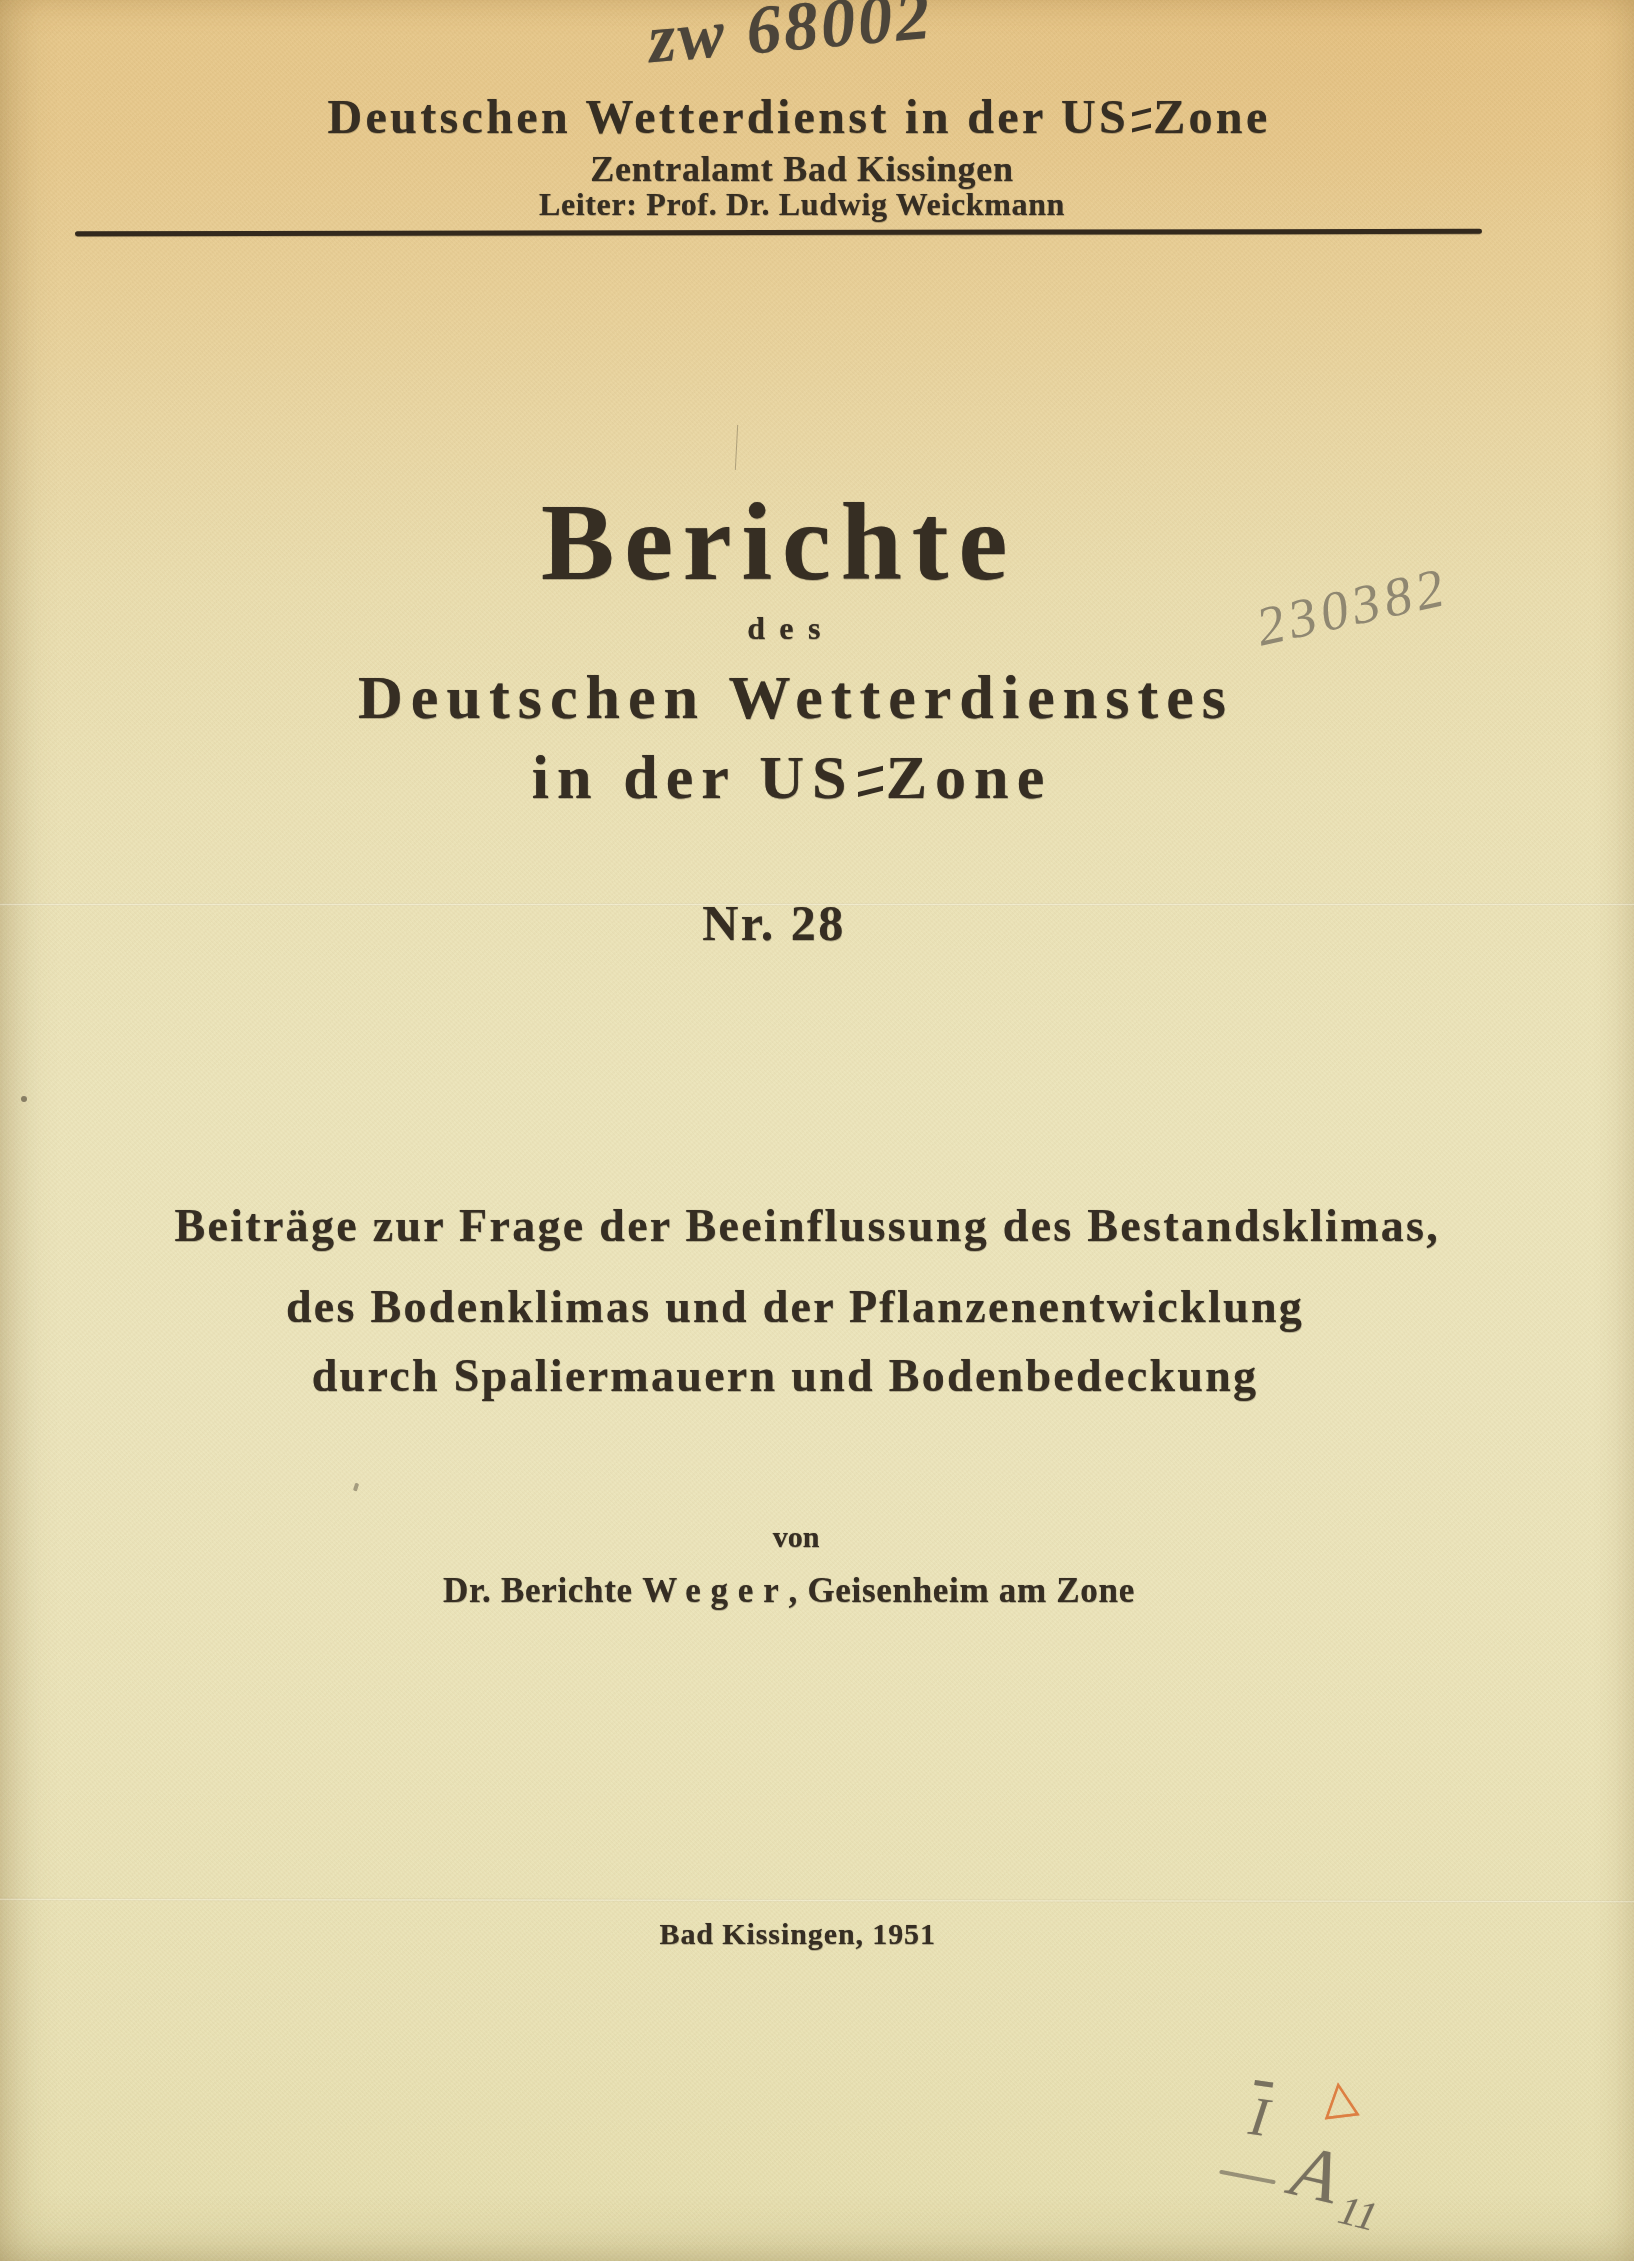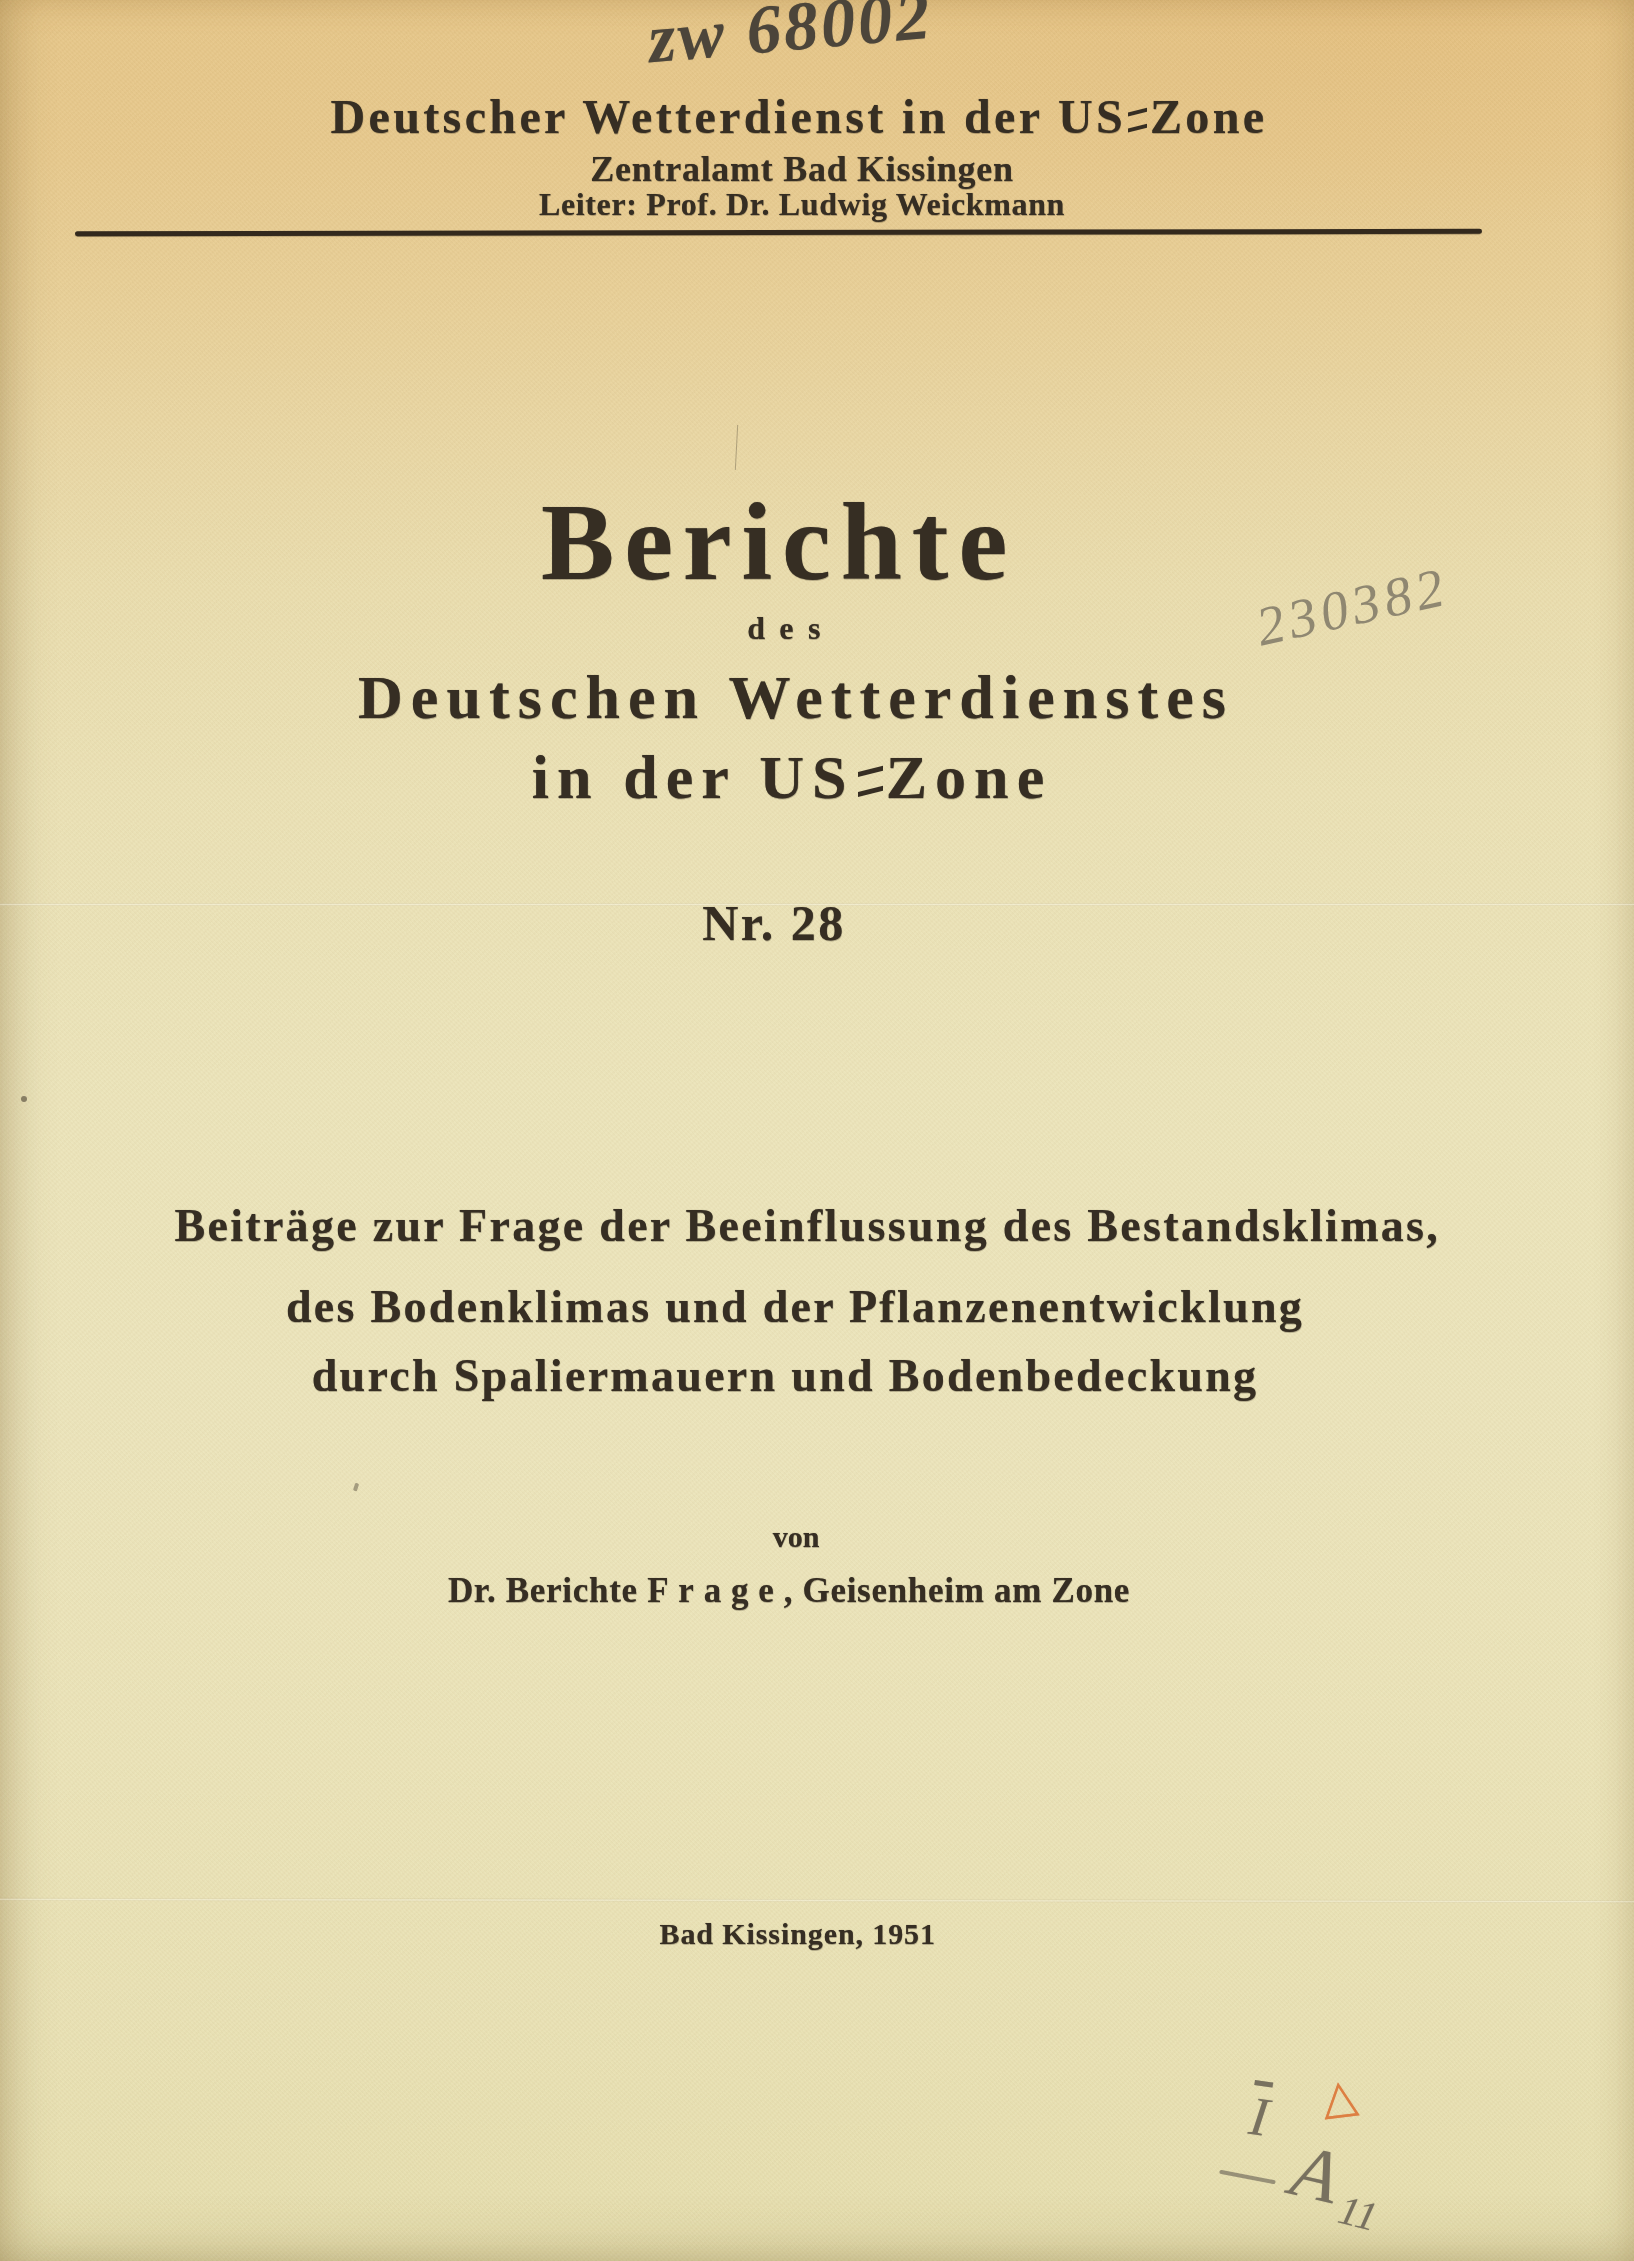--- a/index.html
+++ b/index.html
@@ -97,37 +97,37 @@
   .speck-tick{top:1483px;left:354px;width:3.5px;height:8.3px;border-radius:1.4px;background:rgba(62,53,40,.4);transform:rotate(18deg);}
   .fiber{top:425px;left:736px;width:1.4px;height:45px;background:rgba(70,60,45,.35);transform:rotate(3deg);}
 </style>
 </head>
 <body>
 
 <div class="page">
 
   <div class="abs hand-top">zw 68002</div>
 
-  <div class="abs center lh-org print"><span>Deutscher Wetterdienst in der US</span><span class="dbl-hyphen"></span><span>Zone</span></div>
+  <div class="abs center lh-org print"><span>Deutschen Wetterdienst in der US</span><span class="dbl-hyphen"></span><span>Zone</span></div>
   <div class="abs center lh-office print">Zentralamt Bad Kissingen</div>
   <div class="abs center lh-director print">Leiter: Prof. Dr. Ludwig Weickmann</div>
   <div class="abs rule"></div>
 
   <div class="abs center series-title print">Berichte</div>
   <div class="abs pencil-number">230382</div>
   <div class="abs center series-des print">des</div>
   <div class="abs center series-org1 print">Deutschen Wetterdienstes</div>
   <div class="abs center series-org2 print"><span>in der US</span><span class="dbl-hyphen"></span><span>Zone</span></div>
   <div class="abs center series-issue print">Nr. 28</div>
 
   <div class="abs center a-line a-l1 print">Beiträge zur Frage der Beeinflussung des Bestandsklimas,</div>
   <div class="abs center a-line a-l2 print">des Bodenklimas und der Pflanzenentwicklung</div>
   <div class="abs center a-line a-l3 print">durch Spaliermauern und Bodenbedeckung</div>
   <div class="abs center a-von print">von</div>
-  <div class="abs center a-author print"><span>Dr. Berichte </span><span class="spaced-name">Frage</span><span>, Geisenheim am Zone</span></div>
+  <div class="abs center a-author print"><span>Dr. Berichte </span><span class="spaced-name">Weger</span><span>, Geisenheim am Zone</span></div>
 
   <div class="abs center imprint print">Bad Kissingen, 1951</div>
 
   <div class="abs pencil shelf-I">I</div>
   <div class="abs shelf-stroke"></div>
   <div class="abs pencil shelf-A">A</div>
   <div class="abs pencil shelf-11">11</div>
   <div class="abs shelf-triangle">△</div>
 
   <div class="abs crease crease-1"></div>

